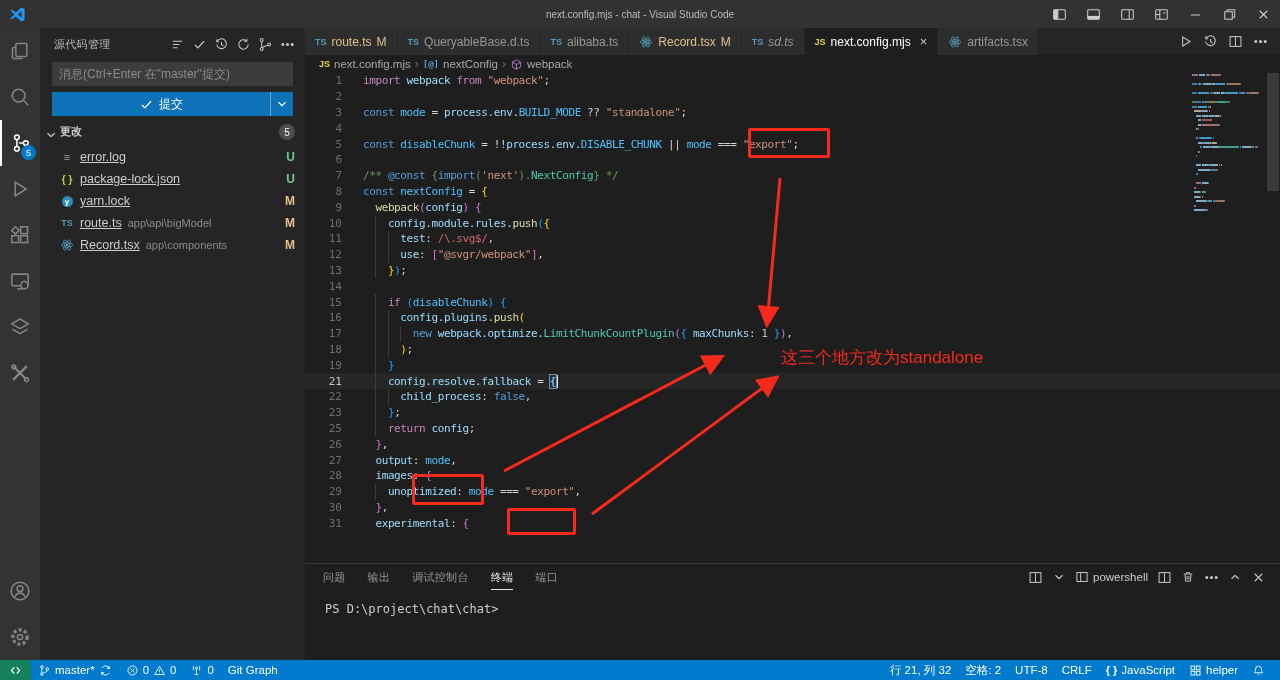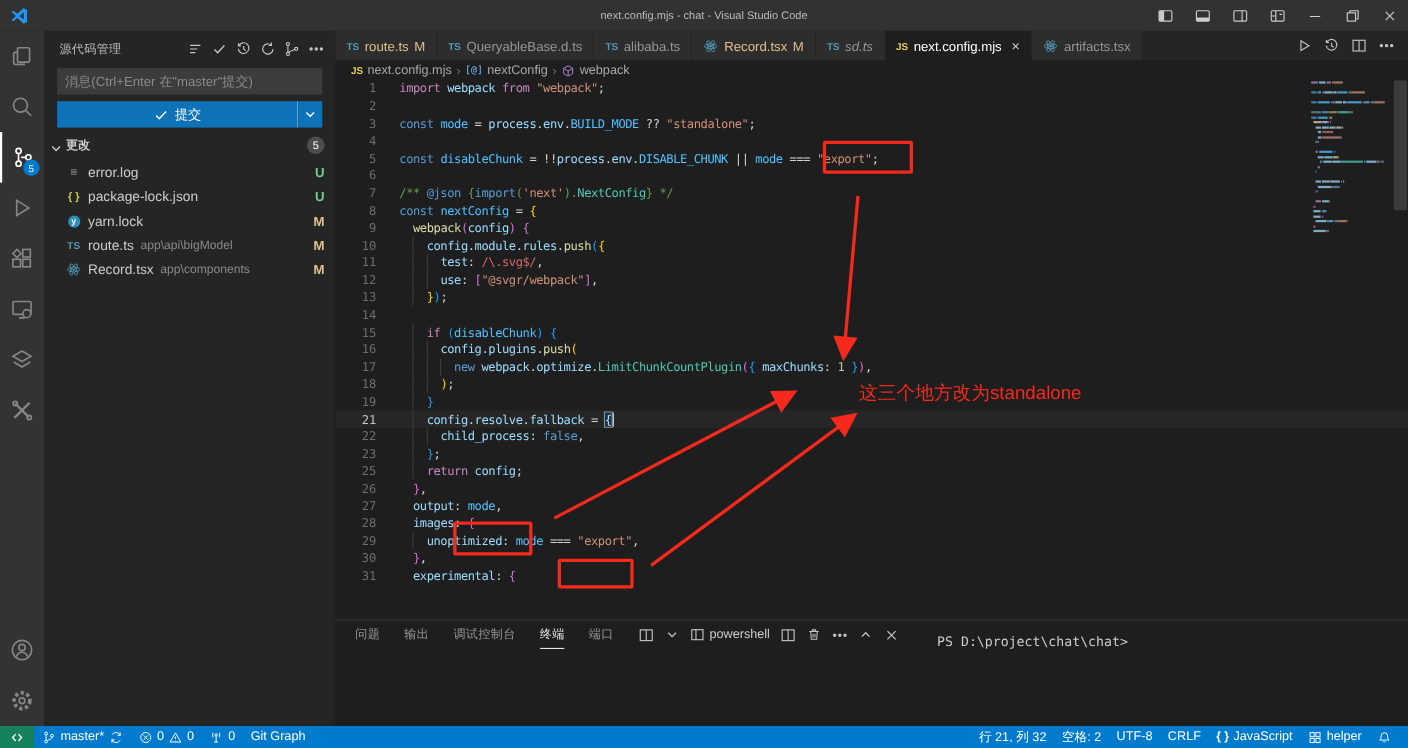--- a/index.html
+++ b/index.html
@@ -38,21 +38,21 @@
   #commit-row { display:flex; margin:0 12px 8px 12px; height:24px; }
   #commit-button { flex:1; background:#0d72b8; color:#ffffff; display:flex; align-items:center; justify-content:center;
     font-size:12px; gap:5px; border-right:1px solid rgba(255,255,255,.35); }
   #commit-dd { width:22px; background:#0d72b8; color:#fff; display:flex; align-items:center; justify-content:center; }
   #changes-header { height:22px; display:flex; padding:0 10px 0 4px; color:#cccccc; font-weight:bold; font-size:11px; }
   #changes-label { flex:1; margin-left:2px; }
   .count-badge { background:#4d4d4d; color:#ffffff; font-size:10px; font-weight:normal; min-width:16px; height:16px;
     border-radius:9px; display:flex; align-items:center; justify-content:center; padding:0 4px; }
   .file-row { height:22px; display:flex; align-items:center; padding:0 10px 0 18px; font-size:12.5px; }
   .file-icon { width:18px; display:flex; justify-content:center; margin-right:4px; flex:none; }
-  .file-name { white-space:nowrap; }
+  .file-name { white-space:nowrap;text-decoration:underline; }
   .file-path { color:#8a8a8a; font-size:11px; margin-left:6px; white-space:nowrap; overflow:hidden; flex:1; }
   .file-status { font-weight:bold; font-size:12px; margin-left:6px; }
 
   
   #editor-col { flex:1; display:flex; flex-direction:column; min-width:0; }
   #tabbar { height:27px; background:#252526; display:flex; align-items:stretch; }
   .tab { display:flex; align-items:center; gap:5px; padding:0 10px; background:#2d2d2d; border-right:1px solid #252526;
     font-size:12px; color:#969696; white-space:nowrap; }
   .tab.active { background:#1e1e1e; color:#ffffff; }
   .tab.italic .tab-label { font-style:italic; }
@@ -78,21 +78,21 @@
   .tok-bm{color:#d4d4d4; outline:1px solid #888888; background:#0e3a5e;}
   .cursor { display:inline-block; width:1.5px; height:13px; background:#e8e8e8; margin-left:1px; vertical-align:middle; }
 
   #minimap { position:absolute; top:0; right:14px; width:74px; background:#1e1e1e; }
   .mm-line { position:relative; height:4.5px; }
   .mm-tok { position:absolute; top:1px; height:2px; }
   #vscrollbar { position:absolute; top:0; right:0; width:14px; bottom:0; }
   #vs-slider { position:absolute; top:0; left:1px; width:12px; height:118px; background:rgba(121,121,121,.32); }
 
   
-  #panel { height:97px; background:#1e1e1e; border-top:1px solid #3c3c3c; display:flex; flex-direction:row; }
+  #panel { height:97px; background:#1e1e1e; border-top:1px solid #3c3c3c; display:flex; flex-direction:column; }
   #panel-tabs { height:26px; display:flex; align-items:center; padding-left:18px; gap:22px; }
   .ptab { font-size:11px; color:#969696; height:26px; line-height:26px; letter-spacing:.3px; }
   .ptab.active { color:#e7e7e7; border-bottom:1px solid #e7e7e7; }
   #panel-actions { margin-left:auto; display:flex; align-items:center; gap:9px; padding-right:14px; color:#c5c5c5; }
   #terminal-tab-item { display:flex; align-items:center; gap:4px; color:#cccccc; font-size:11.5px; }
   #terminal-body { flex:1; padding:12px 0 0 20px; font-family:"DejaVu Sans Mono","Liberation Mono",monospace;
     font-size:12px; color:#cccccc; }
 
   
   #statusbar { height:20px; background:#007acc; display:flex; align-items:center; color:#ffffff; font-size:11.5px; }
@@ -510,21 +510,21 @@
         </span>
       </div>
     <div id="code-area">
       <div id="code-lines">
           <div class="code-line"><span class="gutter">1</span><span class="tok-kw">import</span><span class="tok-c0"> </span><span class="tok-id">webpack</span><span class="tok-c0"> </span><span class="tok-kw">from</span><span class="tok-c0"> </span><span class="tok-st">"webpack"</span><span class="tok-c0">;</span></div>
           <div class="code-line"><span class="gutter">2</span></div>
           <div class="code-line"><span class="gutter">3</span><span class="tok-kb">const</span><span class="tok-c0"> </span><span class="tok-ct">mode</span><span class="tok-c0"> = </span><span class="tok-id">process</span><span class="tok-c0">.</span><span class="tok-id">env</span><span class="tok-c0">.</span><span class="tok-ct">BUILD_MODE</span><span class="tok-c0"> ?? </span><span class="tok-st">"standalone"</span><span class="tok-c0">;</span></div>
           <div class="code-line"><span class="gutter">4</span></div>
           <div class="code-line"><span class="gutter">5</span><span class="tok-kb">const</span><span class="tok-c0"> </span><span class="tok-ct">disableChunk</span><span class="tok-c0"> = !!</span><span class="tok-id">process</span><span class="tok-c0">.</span><span class="tok-id">env</span><span class="tok-c0">.</span><span class="tok-ct">DISABLE_CHUNK</span><span class="tok-c0"> || </span><span class="tok-ct">mode</span><span class="tok-c0"> === </span><span class="tok-st">"export"</span><span class="tok-c0">;</span></div>
           <div class="code-line"><span class="gutter">6</span></div>
-          <div class="code-line"><span class="gutter">7</span><span class="tok-cm">/** </span><span class="tok-kb">@json</span><span class="tok-cm"> {</span><span class="tok-kb">import</span><span class="tok-cm">(</span><span class="tok-st">'next'</span><span class="tok-cm">).</span><span class="tok-cl">NextConfig</span><span class="tok-cm">} */</span></div>
+          <div class="code-line"><span class="gutter">7</span><span class="tok-cm">/** </span><span class="tok-kb">@const</span><span class="tok-cm"> {</span><span class="tok-kb">import</span><span class="tok-cm">(</span><span class="tok-st">'next'</span><span class="tok-cm">).</span><span class="tok-cl">NextConfig</span><span class="tok-cm">} */</span></div>
           <div class="code-line"><span class="gutter">8</span><span class="tok-kb">const</span><span class="tok-c0"> </span><span class="tok-ct">nextConfig</span><span class="tok-c0"> = </span><span class="tok-b1">{</span></div>
           <div class="code-line"><span class="gutter">9</span><span class="tok-c0">  </span><span class="tok-fn">webpack</span><span class="tok-b2">(</span><span class="tok-id">config</span><span class="tok-b2">)</span><span class="tok-c0"> </span><span class="tok-b2">{</span></div>
           <div class="code-line"><span class="gutter">10</span><span class="guide" style="left: 70.46px;"></span><span class="tok-c0">    </span><span class="tok-id">config</span><span class="tok-c0">.</span><span class="tok-id">module</span><span class="tok-c0">.</span><span class="tok-id">rules</span><span class="tok-c0">.</span><span class="tok-fn">push</span><span class="tok-b3">(</span><span class="tok-b1">{</span></div>
           <div class="code-line"><span class="gutter">11</span><span class="guide" style="left: 70.46px;"></span><span class="guide" style="left: 82.92px;"></span><span class="tok-c0">      </span><span class="tok-id">test</span><span class="tok-c0">: </span><span class="tok-re">/\.svg$/</span><span class="tok-c0">,</span></div>
           <div class="code-line"><span class="gutter">12</span><span class="guide" style="left: 70.46px;"></span><span class="guide" style="left: 82.92px;"></span><span class="tok-c0">      </span><span class="tok-id">use</span><span class="tok-c0">: </span><span class="tok-b2">[</span><span class="tok-st">"@svgr/webpack"</span><span class="tok-b2">]</span><span class="tok-c0">,</span></div>
           <div class="code-line"><span class="gutter">13</span><span class="guide" style="left: 70.46px;"></span><span class="tok-c0">    </span><span class="tok-b1">}</span><span class="tok-b3">)</span><span class="tok-c0">;</span></div>
           <div class="code-line"><span class="gutter">14</span></div>
           <div class="code-line"><span class="gutter">15</span><span class="guide" style="left: 70.46px;"></span><span class="tok-c0">    </span><span class="tok-kw">if</span><span class="tok-c0"> </span><span class="tok-b3">(</span><span class="tok-ct">disableChunk</span><span class="tok-b3">)</span><span class="tok-c0"> </span><span class="tok-b3">{</span></div>
           <div class="code-line"><span class="gutter">16</span><span class="guide" style="left: 70.46px;"></span><span class="guide" style="left: 82.92px;"></span><span class="tok-c0">      </span><span class="tok-id">config</span><span class="tok-c0">.</span><span class="tok-id">plugins</span><span class="tok-c0">.</span><span class="tok-fn">push</span><span class="tok-b1">(</span></div>
           <div class="code-line"><span class="gutter">17</span><span class="guide" style="left: 70.46px;"></span><span class="guide" style="left: 82.92px;"></span><span class="guide" style="left: 95.38px;"></span><span class="tok-c0">        </span><span class="tok-kb">new</span><span class="tok-c0"> </span><span class="tok-id">webpack</span><span class="tok-c0">.</span><span class="tok-id">optimize</span><span class="tok-c0">.</span><span class="tok-cl">LimitChunkCountPlugin</span><span class="tok-b2">(</span><span class="tok-b3">{</span><span class="tok-c0"> </span><span class="tok-id">maxChunks</span><span class="tok-c0">: </span><span class="tok-nu">1</span><span class="tok-c0"> </span><span class="tok-b3">}</span><span class="tok-b2">)</span><span class="tok-c0">,</span></div>

